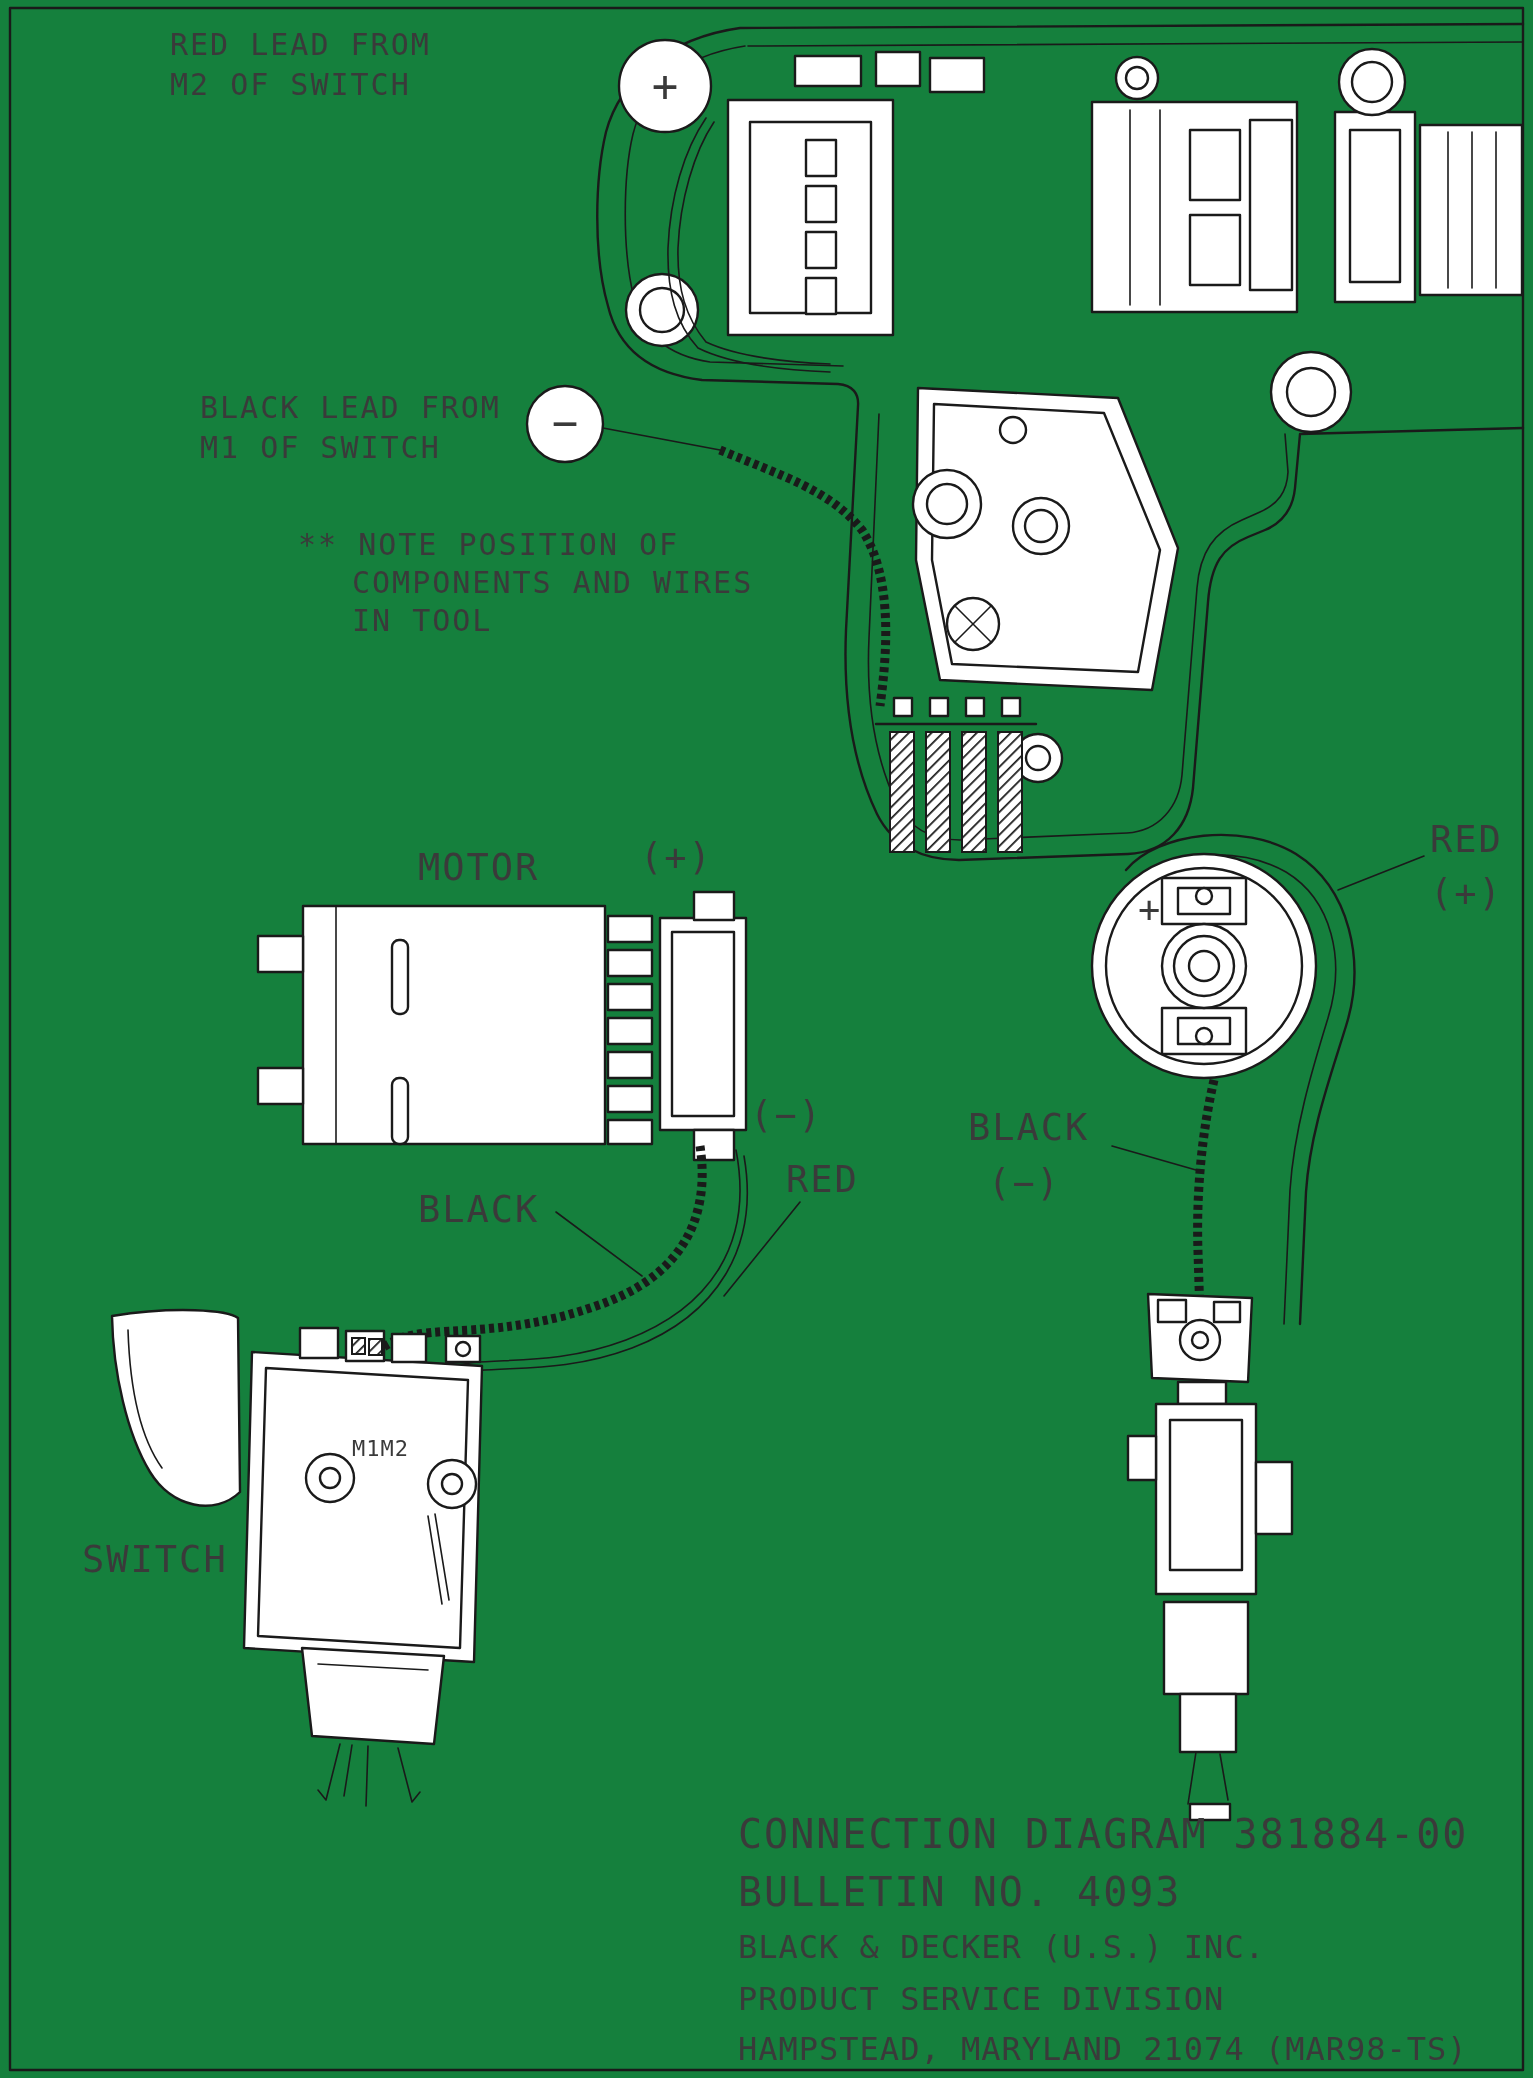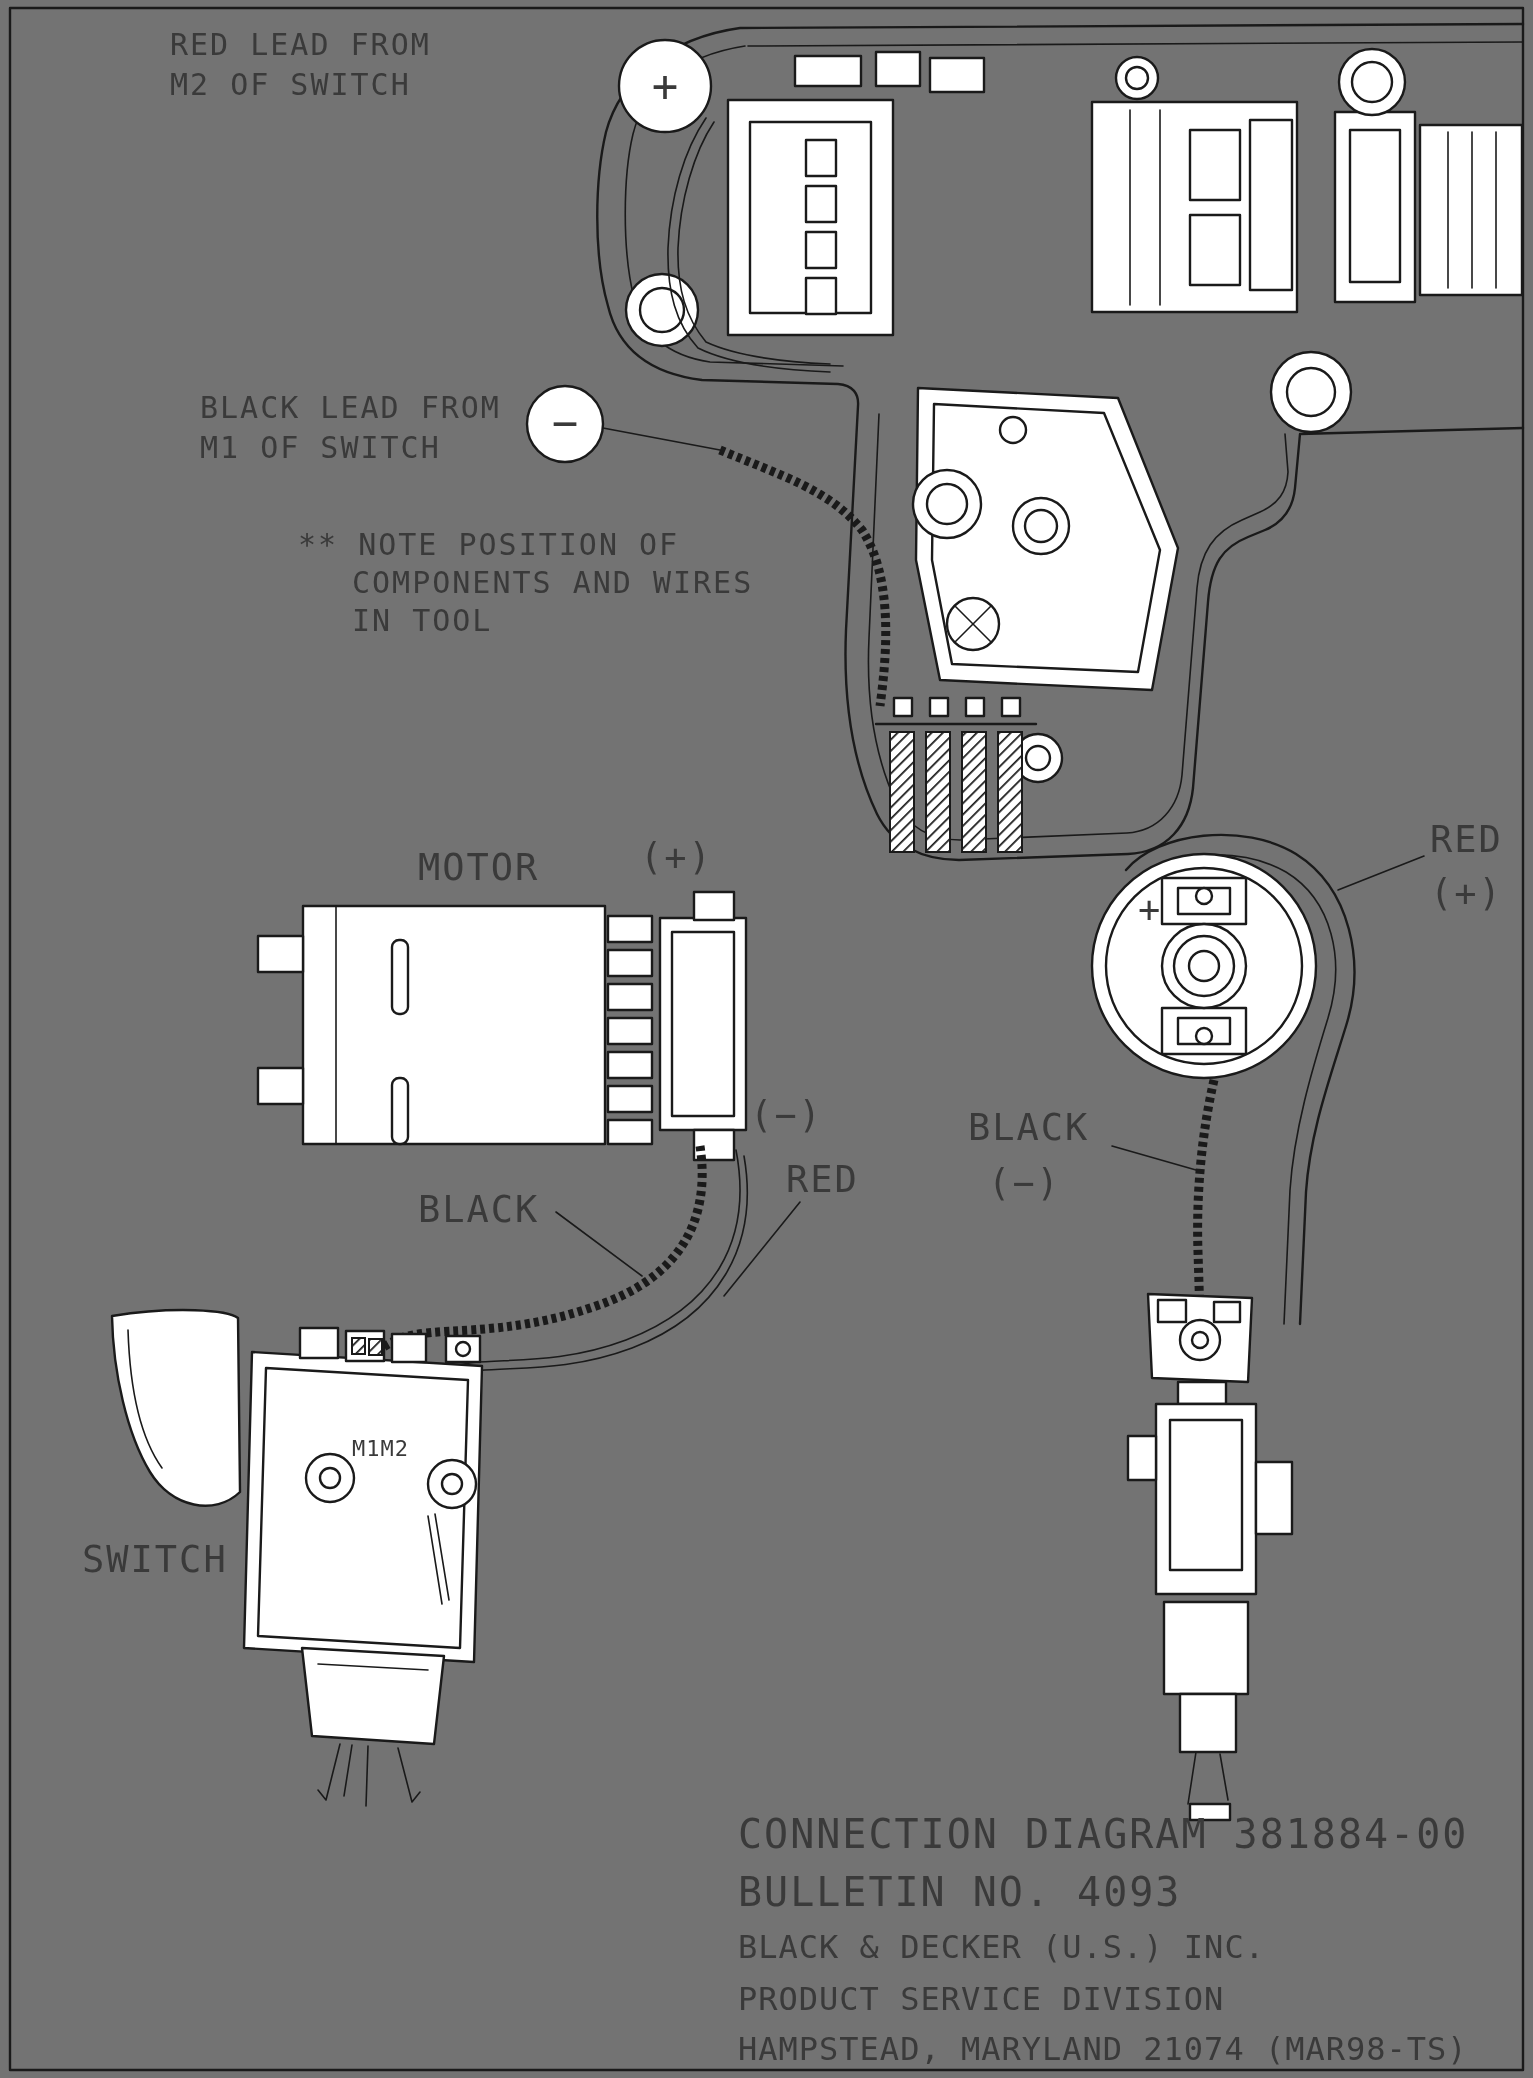--- a/index.html
+++ b/index.html
@@ -1,19 +1,19 @@
 <!DOCTYPE html>
 <html><head>
 <meta charset="utf-8">
 <style>
   html,body{margin:0;padding:0;background:#ffffff;}
   .page{
     position:relative;
     width:1533px;height:2078px;
-    background:#737373;
+    background:#15803d;
     font-family:"DejaVu Sans Mono", monospace;
     overflow:hidden;
   }
   svg{position:absolute;left:0;top:0;}
   text{fill:#3a3a3a;font-family:"DejaVu Sans Mono", monospace;}
   .t30{font-size:30px;letter-spacing:2px;}
   .t36{font-size:37px;letter-spacing:2px;}
   .t22{font-size:22px;letter-spacing:1px;}
   .t40{font-size:40px;letter-spacing:2px;}
   .t33{font-size:32px;letter-spacing:1px;}

